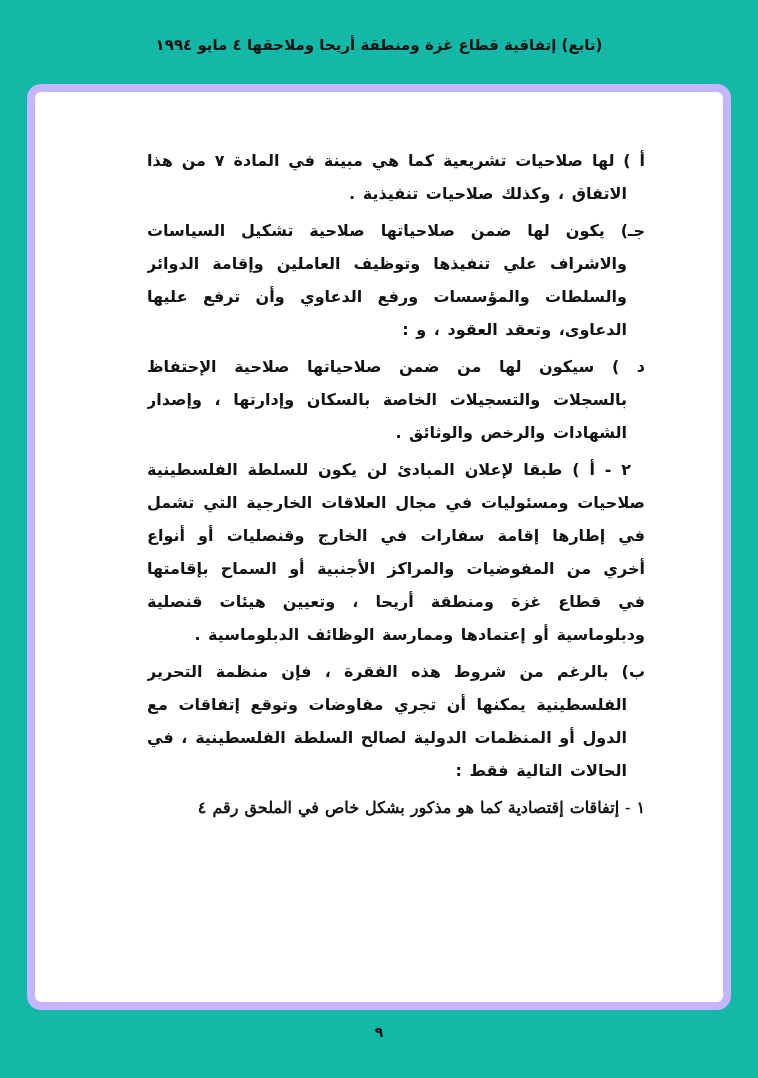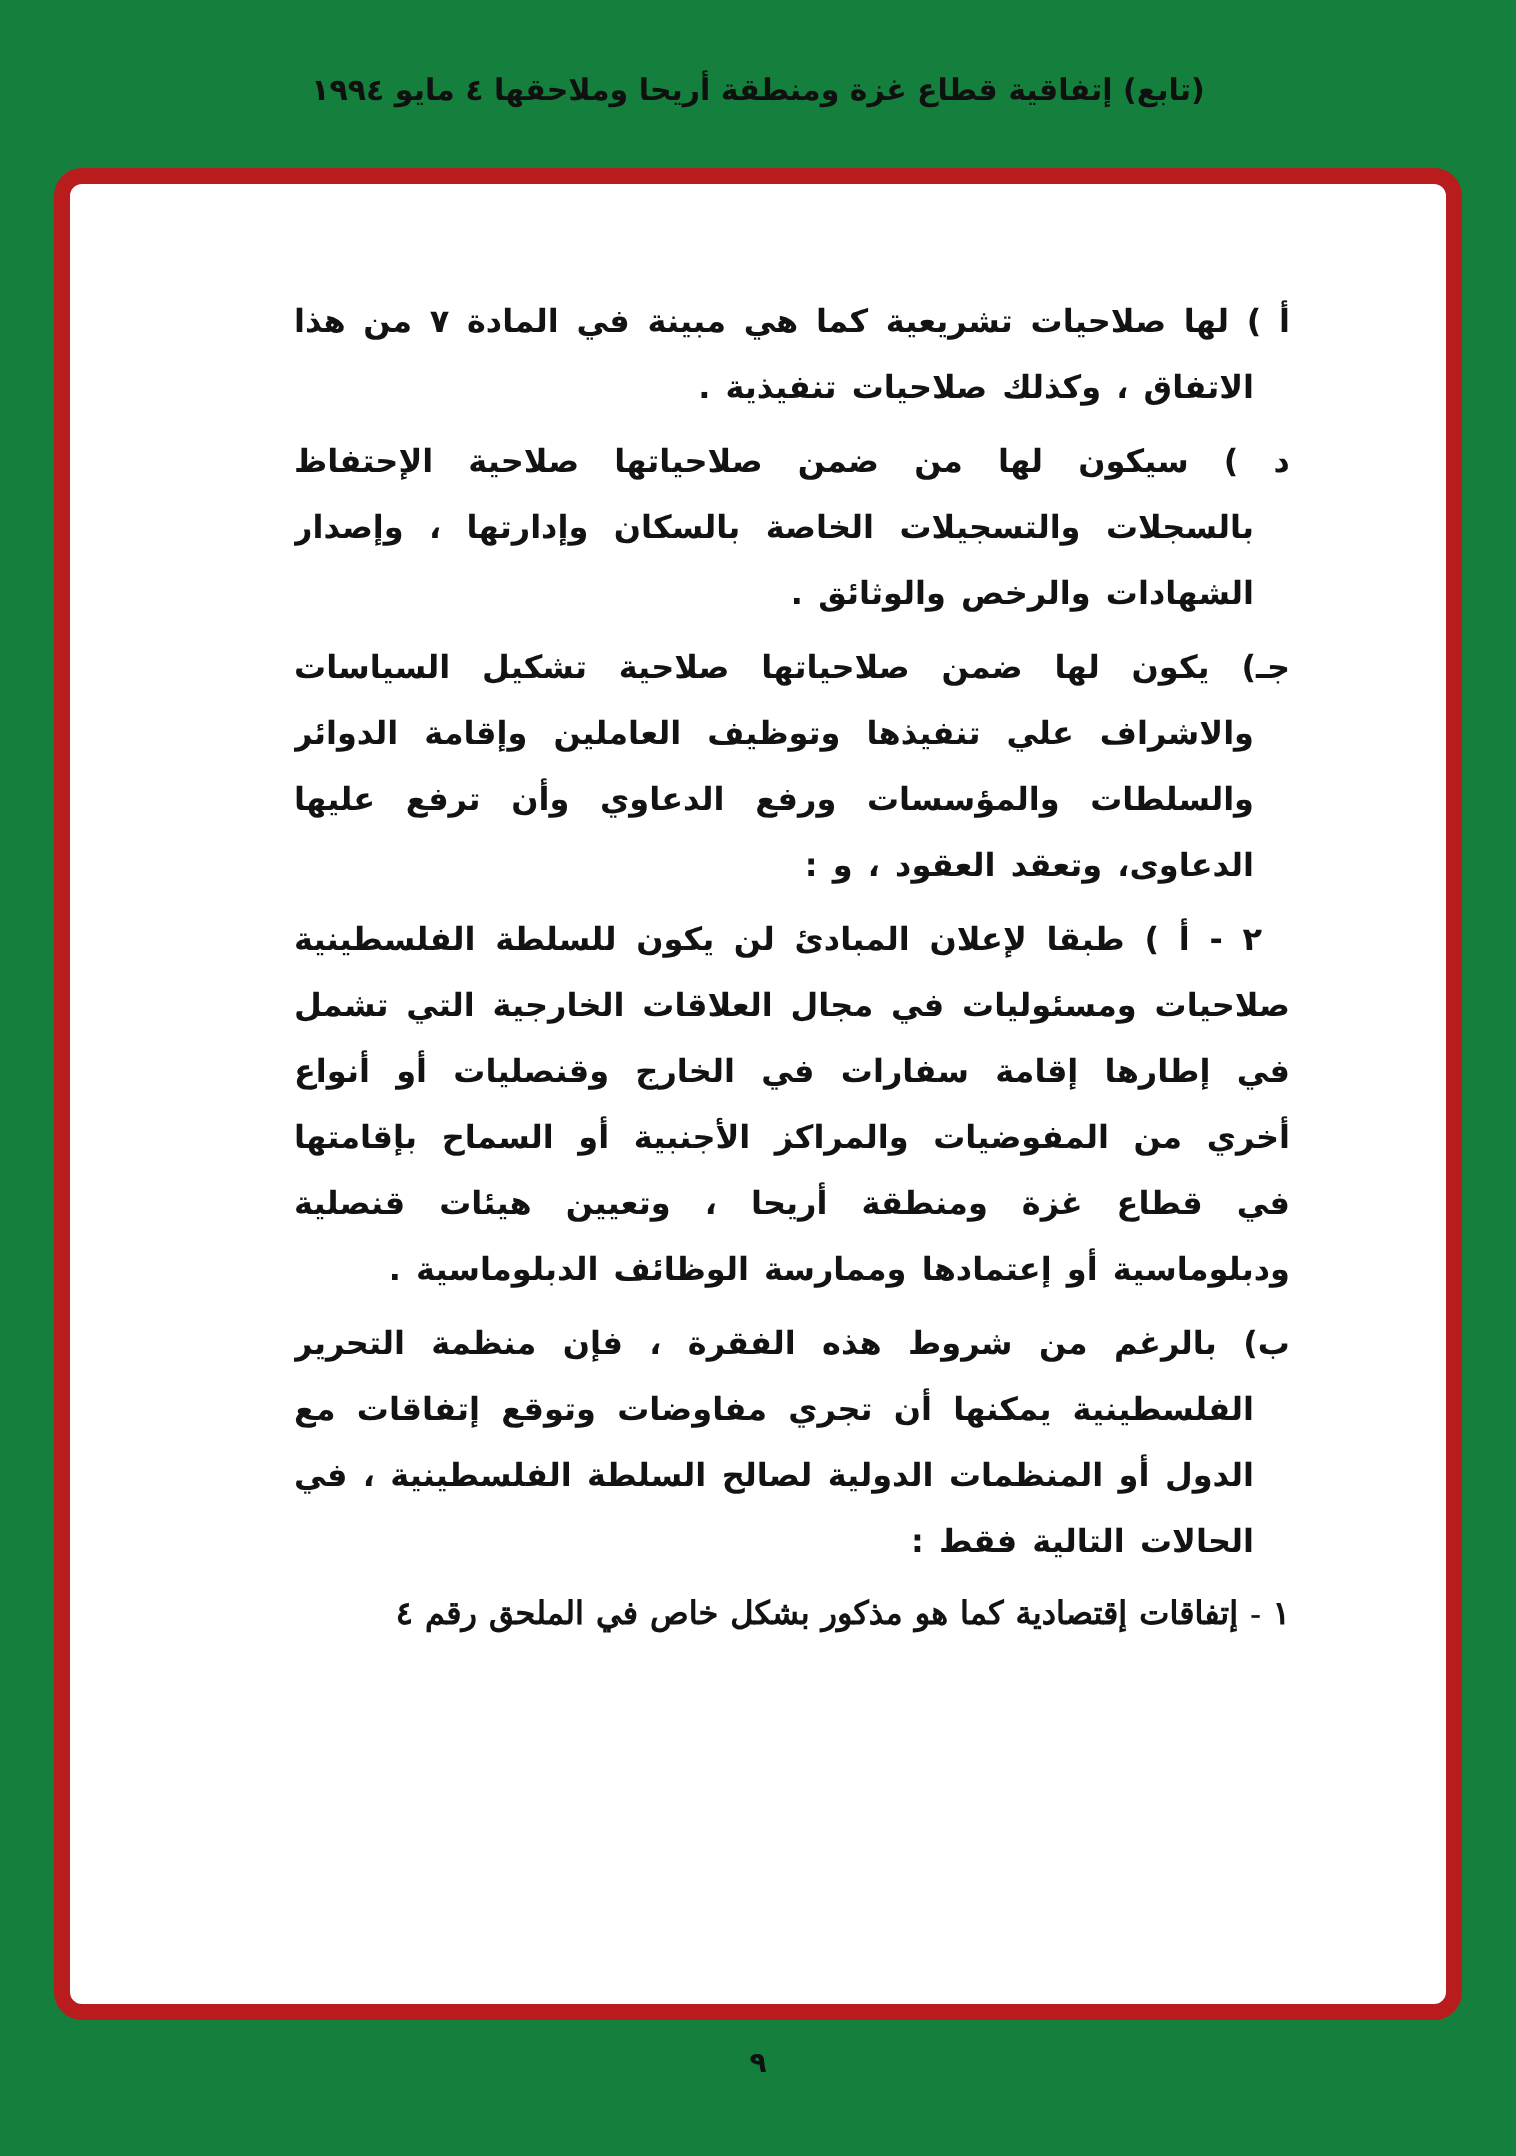--- a/index.html
+++ b/index.html
@@ -11,21 +11,21 @@
     width: 758px;
     height: 1078px;
     font-family: "DejaVu Sans", sans-serif;
     color: #111111;
     overflow: hidden;
   }
   .page {
     position: relative;
     width: 758px;
     height: 1078px;
-    background: #15803d;
+    background: #14b8a6;
   }
   .doc-header {
     position: absolute;
     top: 36px;
     left: 0;
     right: 0;
     text-align: center;
     direction: rtl;
   }
   .doc-title {
@@ -39,21 +39,21 @@
     font-size: 10.5px;
     font-weight: bold;
     color: #101010;
   }
   .green-frame {
     position: absolute;
     left: 27px;
     top: 84px;
     width: 688px;   
     height: 910px;  
-    border: 8px solid #b91c1c;
+    border: 8px solid #c4b5fd;
     border-radius: 14px;
     background: #ffffff;
   }
   .doc-body {
     position: absolute;
     top: 52px;
     right: 78px;
     width: 498px;
     direction: rtl;
     text-align: justify;
@@ -98,22 +98,22 @@
 
 <div class="page">
 
   <div class="doc-header">
     <div class="doc-title">(تابع) إتفاقية قطاع غزة ومنطقة أريحا وملاحقها ٤ مايو ١٩٩٤</div>
   </div>
 
   <div class="green-frame">
     <div class="doc-body">
       <p class="p-hang">أ )  لها صلاحيات تشريعية كما هي مبينة في المادة ٧ من هذا الاتفاق ، وكذلك صلاحيات تنفيذية .</p>
+      <p class="p-hang">جـ)  يكون لها ضمن صلاحياتها صلاحية تشكيل السياسات والاشراف علي تنفيذها وتوظيف العاملين وإقامة الدوائر والسلطات والمؤسسات ورفع الدعاوي وأن ترفع عليها الدعاوى، وتعقد العقود ، و :</p>
       <p class="p-hang">د )  سيكون لها من ضمن صلاحياتها صلاحية الإحتفاظ بالسجلات والتسجيلات الخاصة بالسكان وإدارتها ، وإصدار الشهادات والرخص والوثائق .</p>
-      <p class="p-hang">جـ)  يكون لها ضمن صلاحياتها صلاحية تشكيل السياسات والاشراف علي تنفيذها وتوظيف العاملين وإقامة الدوائر والسلطات والمؤسسات ورفع الدعاوي وأن ترفع عليها الدعاوى، وتعقد العقود ، و :</p>
       <p class="p-indent">٢ - أ ) طبقا لإعلان المبادئ لن يكون للسلطة الفلسطينية صلاحيات ومسئوليات في مجال العلاقات الخارجية التي تشمل في إطارها إقامة سفارات في الخارج وقنصليات أو أنواع أخري من المفوضيات والمراكز الأجنبية أو السماح بإقامتها في قطاع غزة ومنطقة أريحا ، وتعيين هيئات قنصلية ودبلوماسية أو إعتمادها وممارسة الوظائف الدبلوماسية .</p>
       <p class="p-hang">ب)  بالرغم من شروط هذه الفقرة ، فإن منظمة التحرير الفلسطينية يمكنها أن تجري مفاوضات وتوقع إتفاقات مع الدول أو المنظمات الدولية لصالح السلطة الفلسطينية ، في الحالات التالية فقط :</p>
       <p class="p-item">١ - إتفاقات إقتصادية كما هو مذكور بشكل خاص في الملحق رقم ٤</p>
     </div>
   </div>
 
   <div class="page-number">٩</div>
 
 </div>
 

